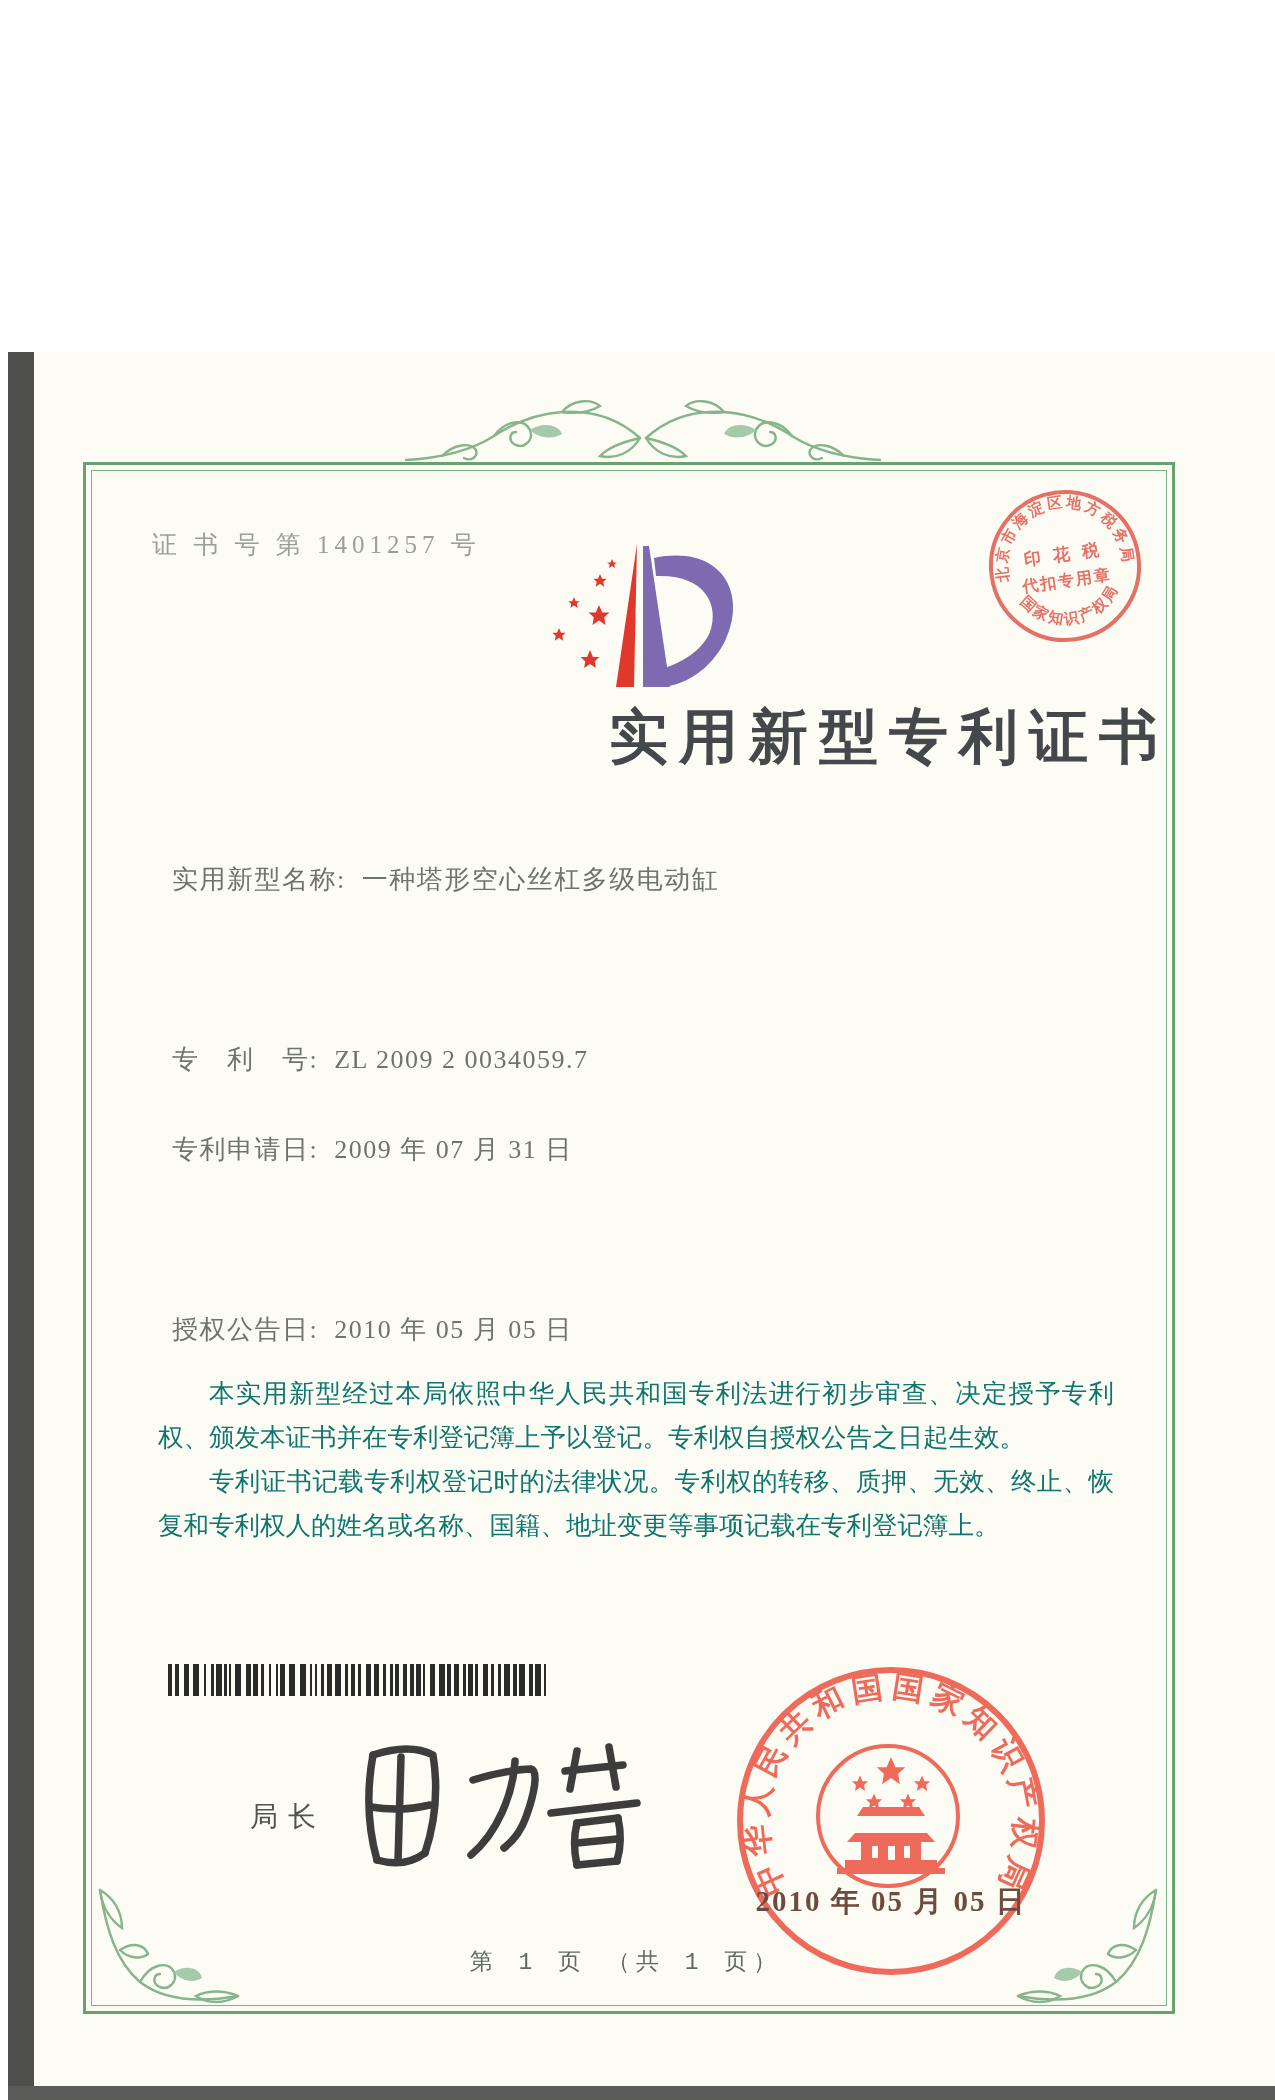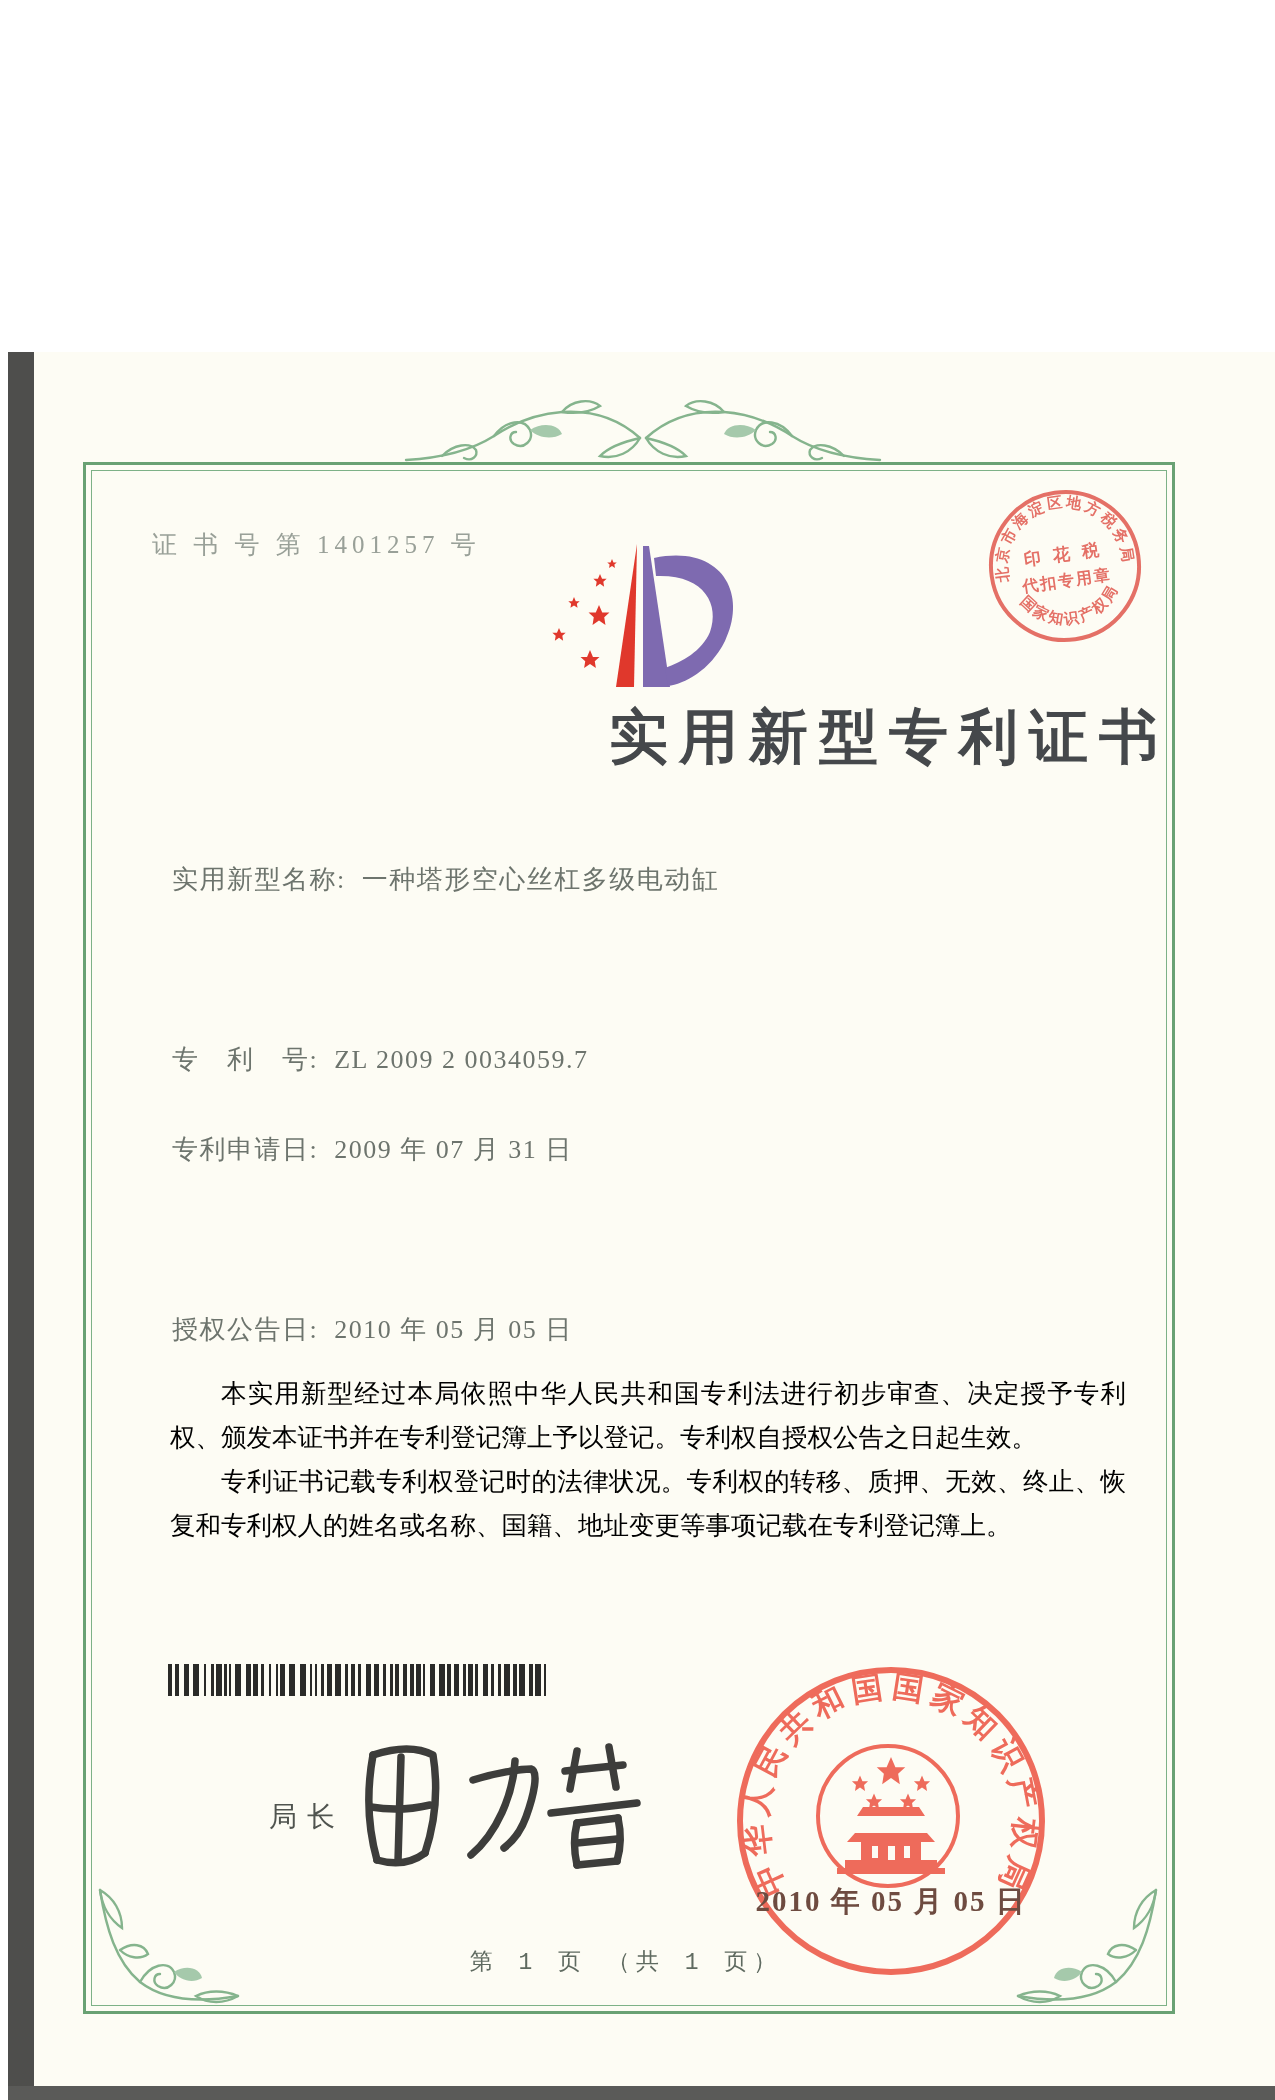--- a/index.html
+++ b/index.html
@@ -10,24 +10,24 @@
   .bottom-strip{left:8px;top:2086px;width:1267px;height:14px;background:#5a5a58;}
   .page{left:34px;top:352px;width:1241px;height:1734px;background:#fdfcf4;}
   .frame-outer{left:83px;top:462px;width:1086px;height:1546px;border:3px solid #69a173;}
   .frame-inner{position:absolute;left:5px;top:5px;right:5px;bottom:5px;border:1px solid #7db187;}
   .cert-no{left:152px;top:528px;font-size:25px;color:#99a098;letter-spacing:5px;}
   .title{left:83px;top:698px;width:1086px;text-align:right;font-size:59px;font-weight:700;
          letter-spacing:11px;color:#45484b;}
   .field{left:172px;width:940px;font-size:26px;color:#6d746d;letter-spacing:1.5px;white-space:nowrap;}
   .f0{top:862px}.f1{top:952px}.f2{top:1042px}.f3{top:1132px}.f4{top:1222px}.f5{top:1312px}
   .field .lbl{margin-right:8px;}
-  .body-text{left:158px;top:1372px;width:956px;font-size:25.5px;line-height:44px;color:#000000;
-             text-align:justify;margin-left:12px;}
+  .body-text{left:158px;top:1372px;width:956px;font-size:25.5px;line-height:44px;color:#0f766e;
+             text-align:justify;}
   .body-text p{margin:0;text-indent:2em;}
-  .sig-label{left:250px;top:1798px;font-size:28px;color:#50544f;letter-spacing:10px;margin-left:19px;}
+  .sig-label{left:250px;top:1798px;font-size:28px;color:#50544f;letter-spacing:10px;}
   .seal-date{left:730px;top:1882px;width:322px;text-align:center;font-size:29px;color:#6e4b40;
              letter-spacing:2px;font-weight:600;}
   .footer{left:83px;top:1946px;width:1086px;text-align:center;font-size:23px;color:#5f6a60;
           letter-spacing:6px;font-family:Liberation Mono, monospace;}
   .tax-stamp{left:985px;top:486px;transform:rotate(-8deg);}
   .hidden-data{position:absolute;opacity:0;font-size:1px;pointer-events:none;}
   svg{display:block;}
 </style>
 </head>
 <body>

